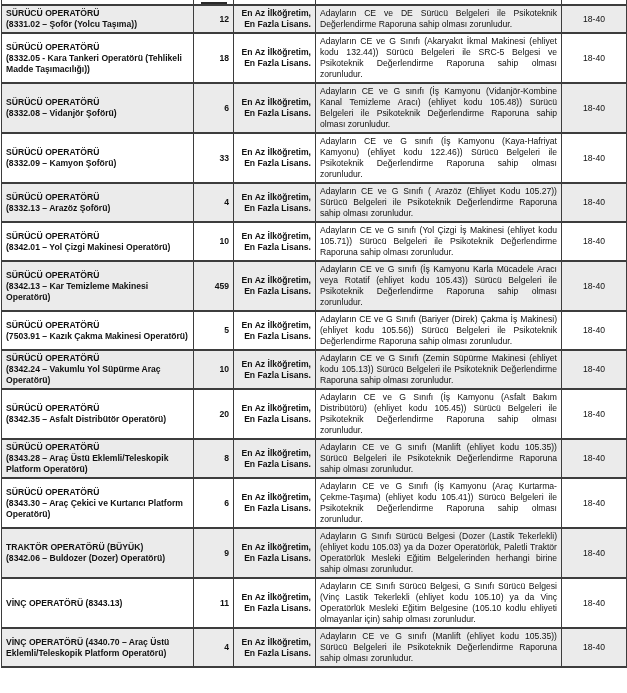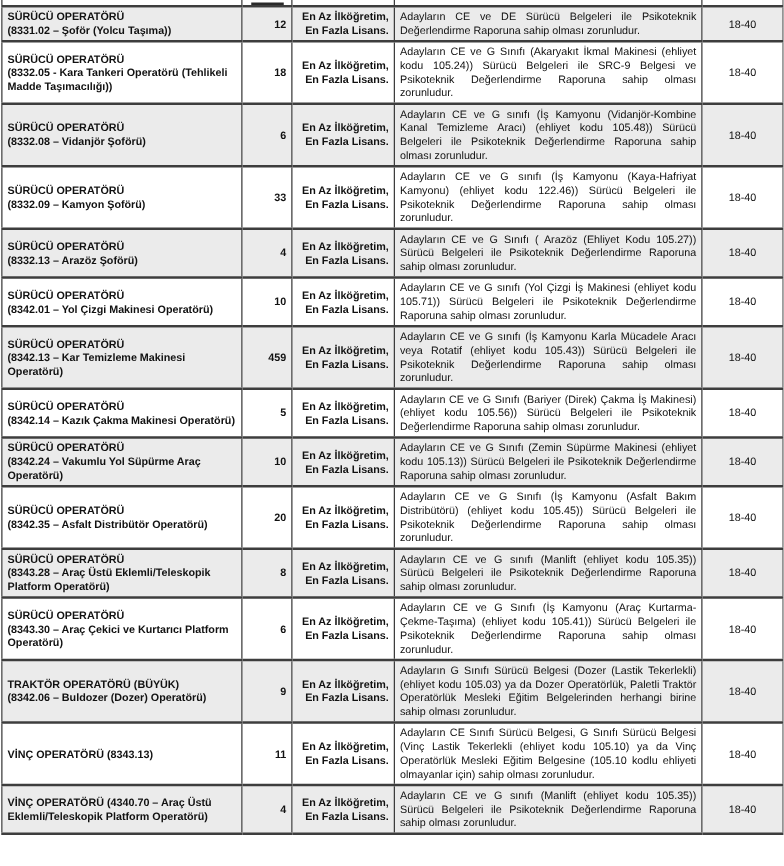--- a/index.html
+++ b/index.html
@@ -104,21 +104,21 @@
     <td class="col-req">Adayların CE ve DE Sürücü Belgeleri ile Psikoteknik Değerlendirme Raporuna sahip olması zorunludur.</td>
     <td class="col-age">18-40</td>
   </tr>
         <tr>
     <td class="col-title">
       <div>SÜRÜCÜ OPERATÖRÜ</div>
       <div>(8332.05 - Kara Tankeri Operatörü (Tehlikeli Madde Taşımacılığı))</div>
     </td>
     <td class="col-count">18</td>
     <td class="col-edu">En Az İlköğretim, En Fazla Lisans.</td>
-    <td class="col-req">Adayların CE ve G Sınıfı (Akaryakıt İkmal Makinesi (ehliyet kodu 105.24)) Sürücü Belgeleri ile SRC-9 Belgesi ve Psikoteknik Değerlendirme Raporuna sahip olması zorunludur.</td>
+    <td class="col-req">Adayların CE ve G Sınıfı (Akaryakıt İkmal Makinesi (ehliyet kodu 132.44)) Sürücü Belgeleri ile SRC-5 Belgesi ve Psikoteknik Değerlendirme Raporuna sahip olması zorunludur.</td>
     <td class="col-age">18-40</td>
   </tr>
         <tr class="shaded">
     <td class="col-title">
       <div>SÜRÜCÜ OPERATÖRÜ</div>
       <div>(8332.08 – Vidanjör Şoförü)</div>
     </td>
     <td class="col-count">6</td>
     <td class="col-edu">En Az İlköğretim, En Fazla Lisans.</td>
     <td class="col-req">Adayların CE ve G sınıfı (İş Kamyonu (Vidanjör-Kombine Kanal Temizleme Aracı) (ehliyet kodu 105.48)) Sürücü Belgeleri ile Psikoteknik Değerlendirme Raporuna sahip olması zorunludur.</td>
@@ -160,21 +160,21 @@
       <div>(8342.13 – Kar Temizleme Makinesi Operatörü)</div>
     </td>
     <td class="col-count">459</td>
     <td class="col-edu">En Az İlköğretim, En Fazla Lisans.</td>
     <td class="col-req">Adayların CE ve G sınıfı (İş Kamyonu Karla Mücadele Aracı veya Rotatif (ehliyet kodu 105.43)) Sürücü Belgeleri ile Psikoteknik Değerlendirme Raporuna sahip olması zorunludur.</td>
     <td class="col-age">18-40</td>
   </tr>
         <tr>
     <td class="col-title">
       <div>SÜRÜCÜ OPERATÖRÜ</div>
-      <div>(8342.14 – Kazık Çakma Makinesi Operatörü)</div>
+      <div>(7503.91 – Kazık Çakma Makinesi Operatörü)</div>
     </td>
     <td class="col-count">5</td>
     <td class="col-edu">En Az İlköğretim, En Fazla Lisans.</td>
     <td class="col-req">Adayların CE ve G Sınıfı (Bariyer (Direk) Çakma İş Makinesi) (ehliyet kodu 105.56)) Sürücü Belgeleri ile Psikoteknik Değerlendirme Raporuna sahip olması zorunludur.</td>
     <td class="col-age">18-40</td>
   </tr>
         <tr class="shaded">
     <td class="col-title">
       <div>SÜRÜCÜ OPERATÖRÜ</div>
       <div>(8342.24 – Vakumlu Yol Süpürme Araç Operatörü)</div>

